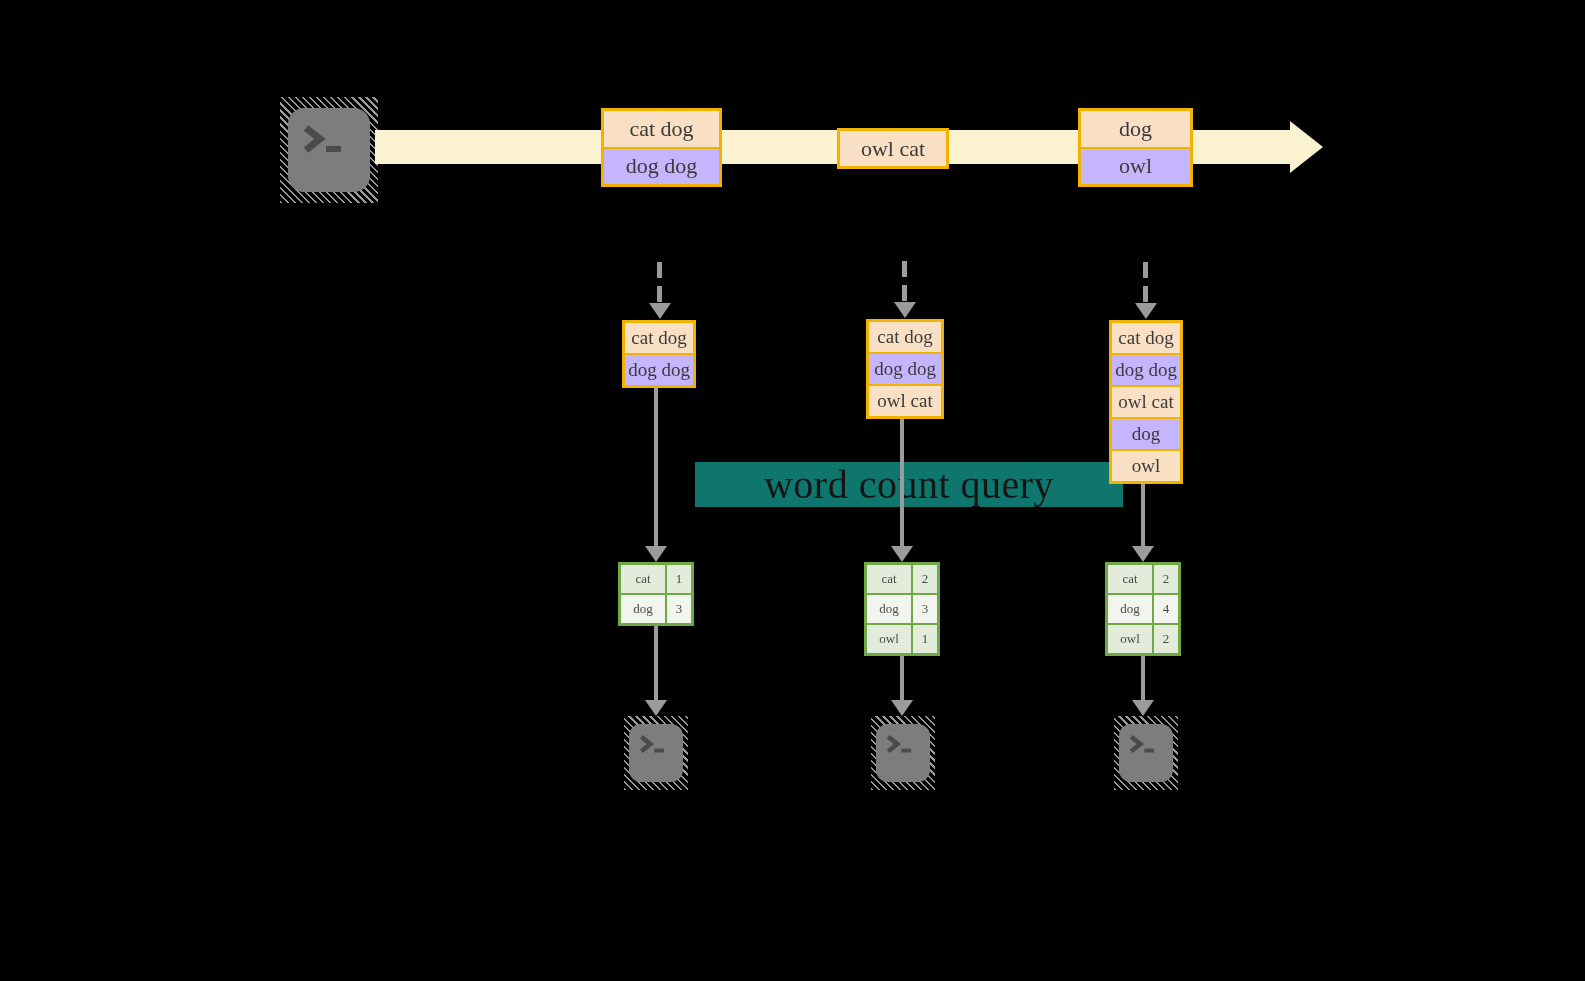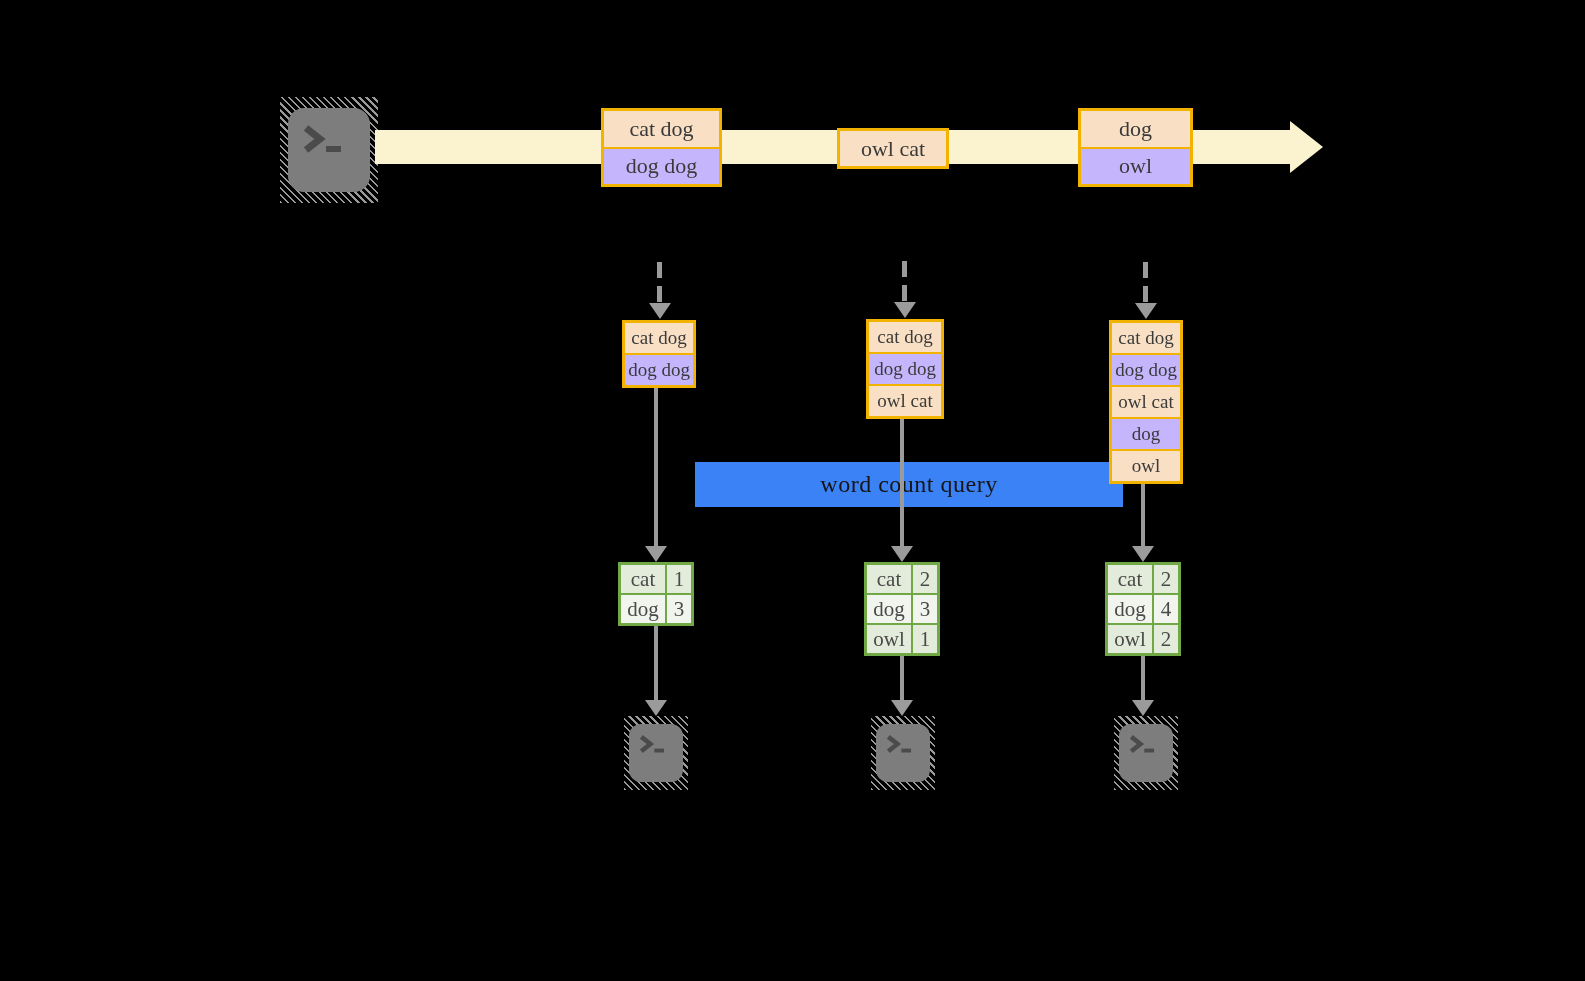--- a/index.html
+++ b/index.html
@@ -23,33 +23,33 @@
   .band-head{position:absolute;left:1290px;top:121px;width:0;height:0;z-index:1;
     border-left:33px solid #FBF2CF;border-top:26px solid transparent;border-bottom:26px solid transparent;}
   
   .obox{position:absolute;border:3px solid #F2B200;background:#F2B200;
     display:flex;flex-direction:column;gap:2px;z-index:5;}
   .ocell{display:flex;align-items:center;justify-content:center;color:#3a3a3a;background:#c4b5fd;}
   .ocell.dark{background:#F9DFC4;}
   .stream-cell{flex:1;font-size:22px;}
   .stack-cell{height:30px;font-size:19px;}
   
-  .banner{position:absolute;left:695px;top:462px;width:428px;height:45px;background:#3b82f6;
+  .banner{position:absolute;left:695px;top:462px;width:428px;height:45px;background:#0f766e;
     display:flex;align-items:center;justify-content:center;z-index:3;
-    font-size:24px;color:#151515;letter-spacing:.5px;}
+    font-size:40px;color:#151515;letter-spacing:.5px;}
   
   .vline{position:absolute;width:4px;background:#9B9B9B;z-index:4;}
   .dash{position:absolute;width:5px;background:#9B9B9B;z-index:4;}
   .ahead{position:absolute;width:0;height:0;z-index:4;
     border-left:11px solid transparent;border-right:11px solid transparent;border-top:16px solid #9B9B9B;}
   
   .gtable{position:absolute;border:3px solid #6FA845;background:#6FA845;
     display:grid;grid-template-columns:44px 24px;gap:2px;z-index:5;}
   .gcell{height:28px;display:flex;align-items:center;justify-content:center;
-    font-size:21px;color:#4a4a4a;background:#F1F5ED;}
+    font-size:13px;color:#4a4a4a;background:#F1F5ED;}
   .gcell.dark{background:#E3EBDA;}
 </style>
 </head>
 <body>
 
 <div class="canvas">
 
   <div class="hatch" style="left:280px;top:97px;width:98px;height:106px;">
     <div class="term-box term-big">
       <svg width="48" height="40" viewBox="0 0 48 40">

